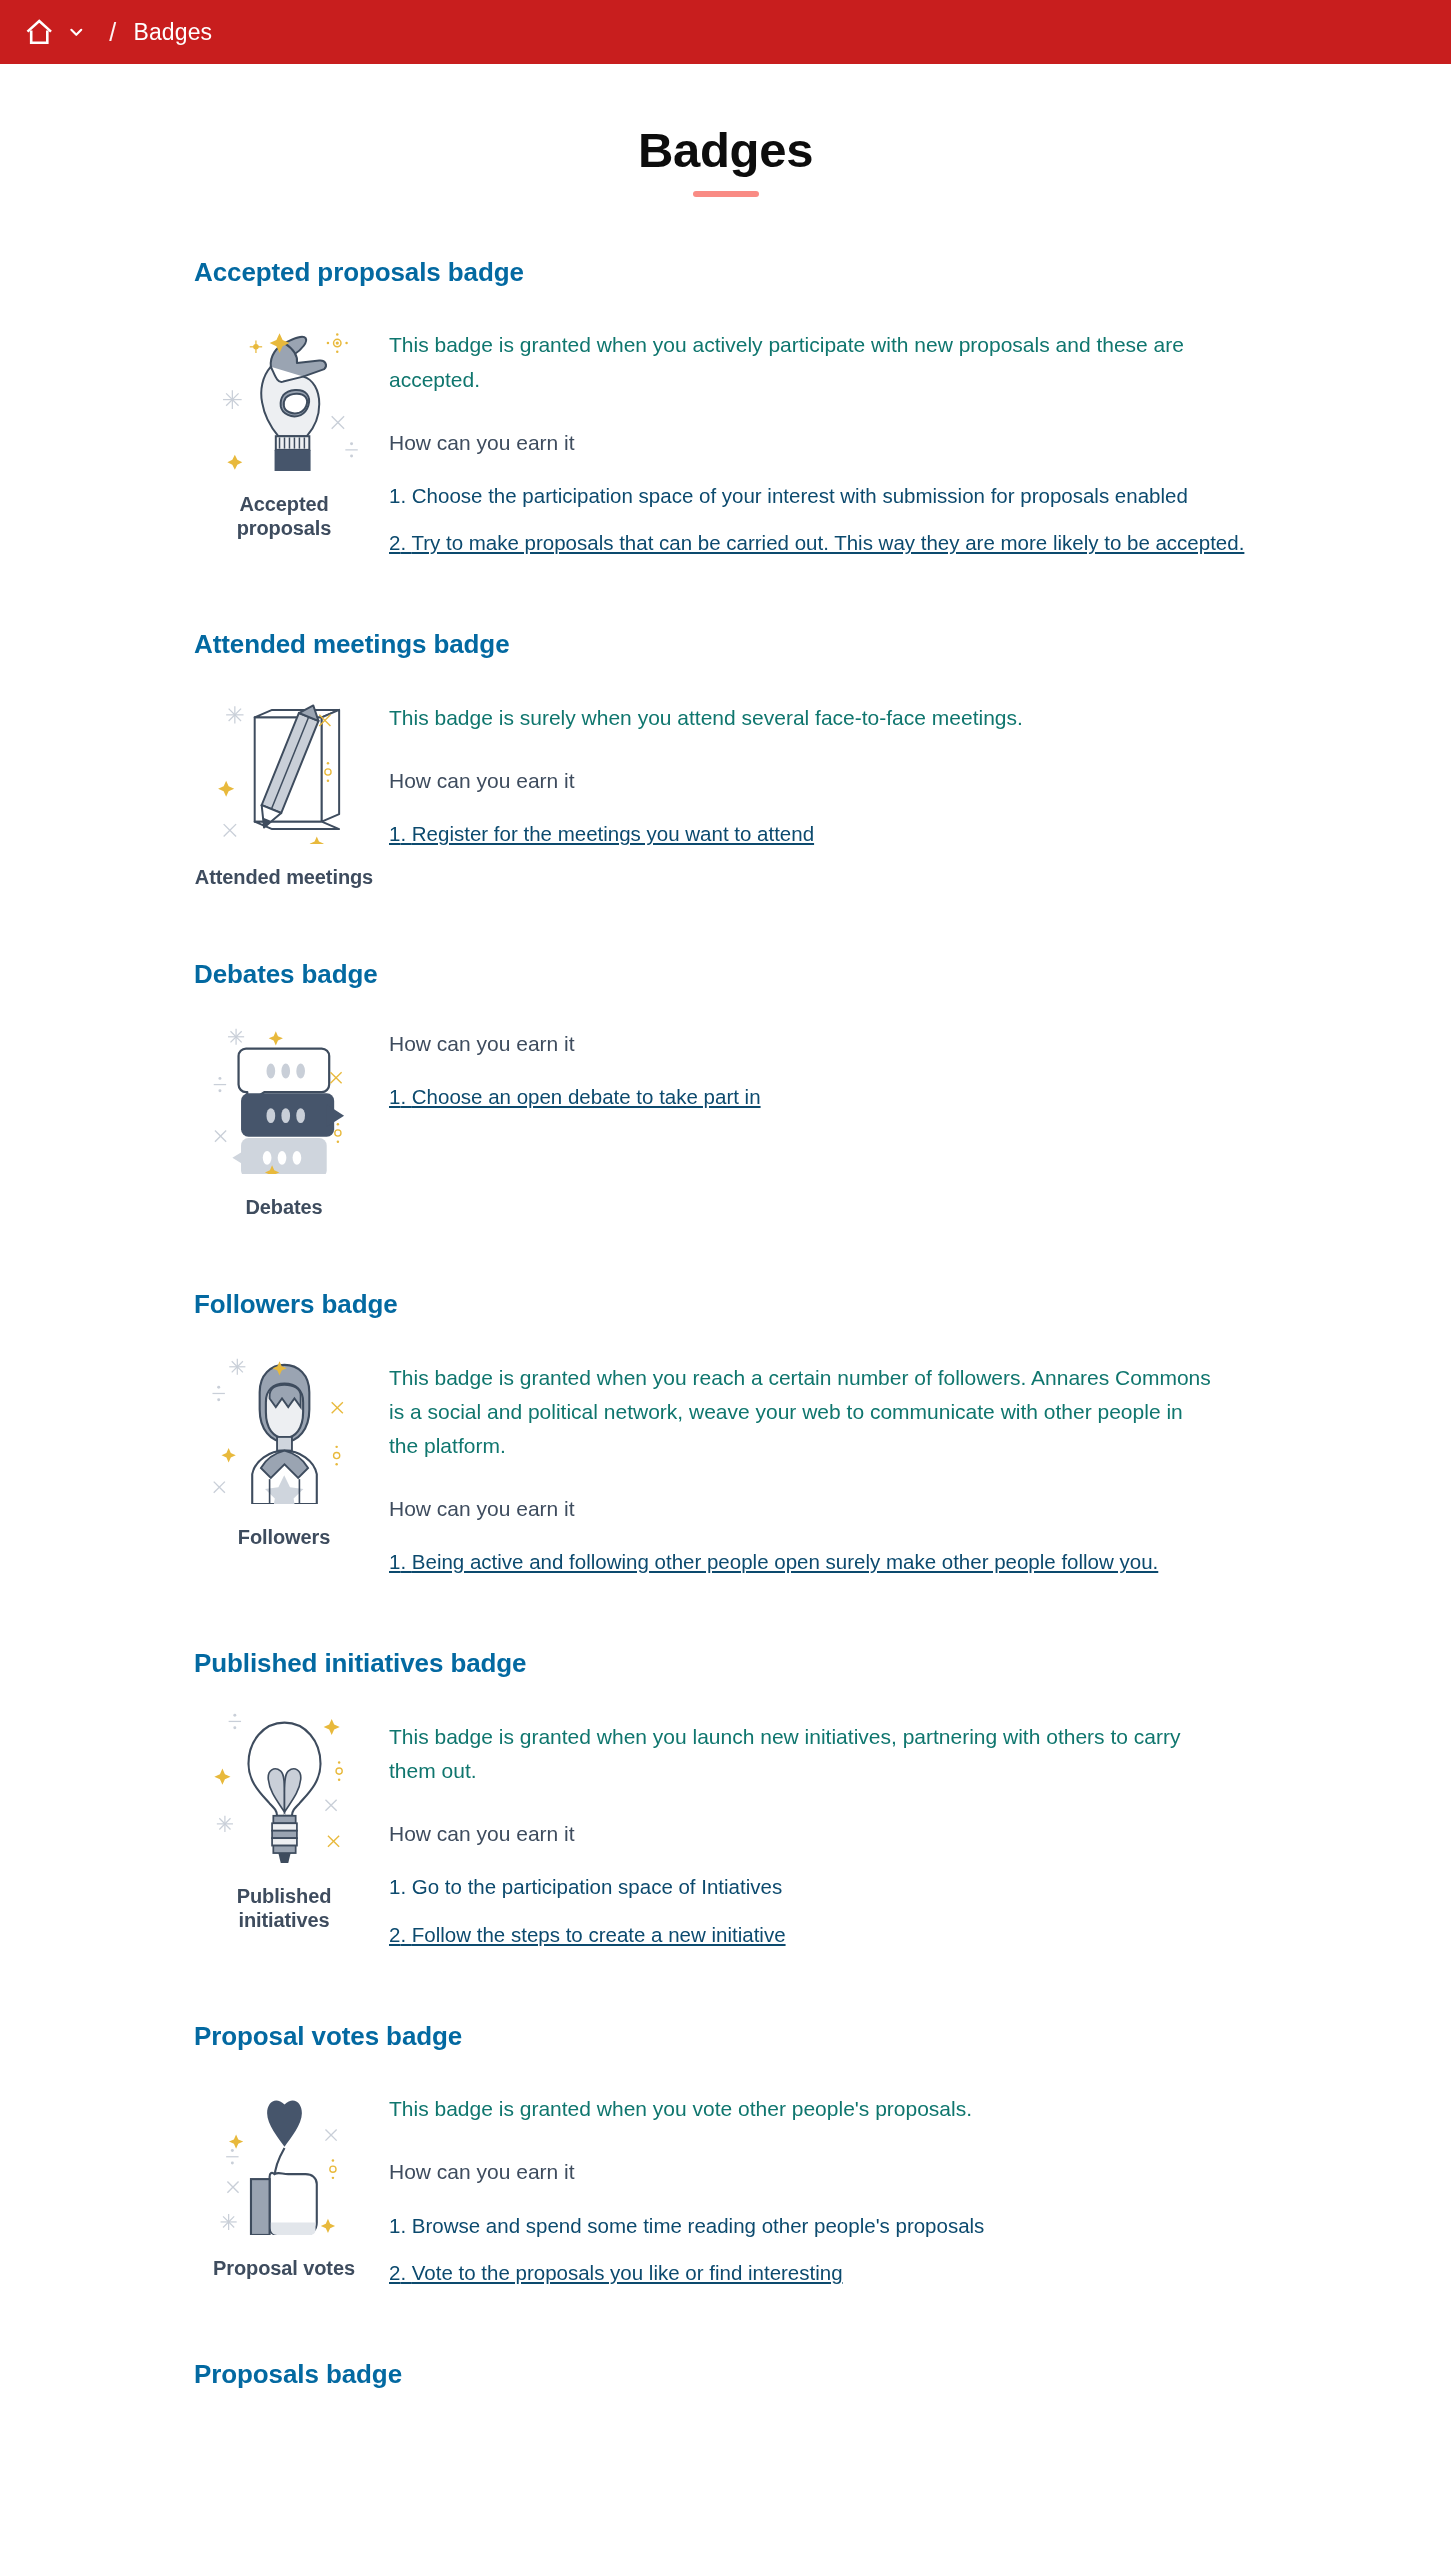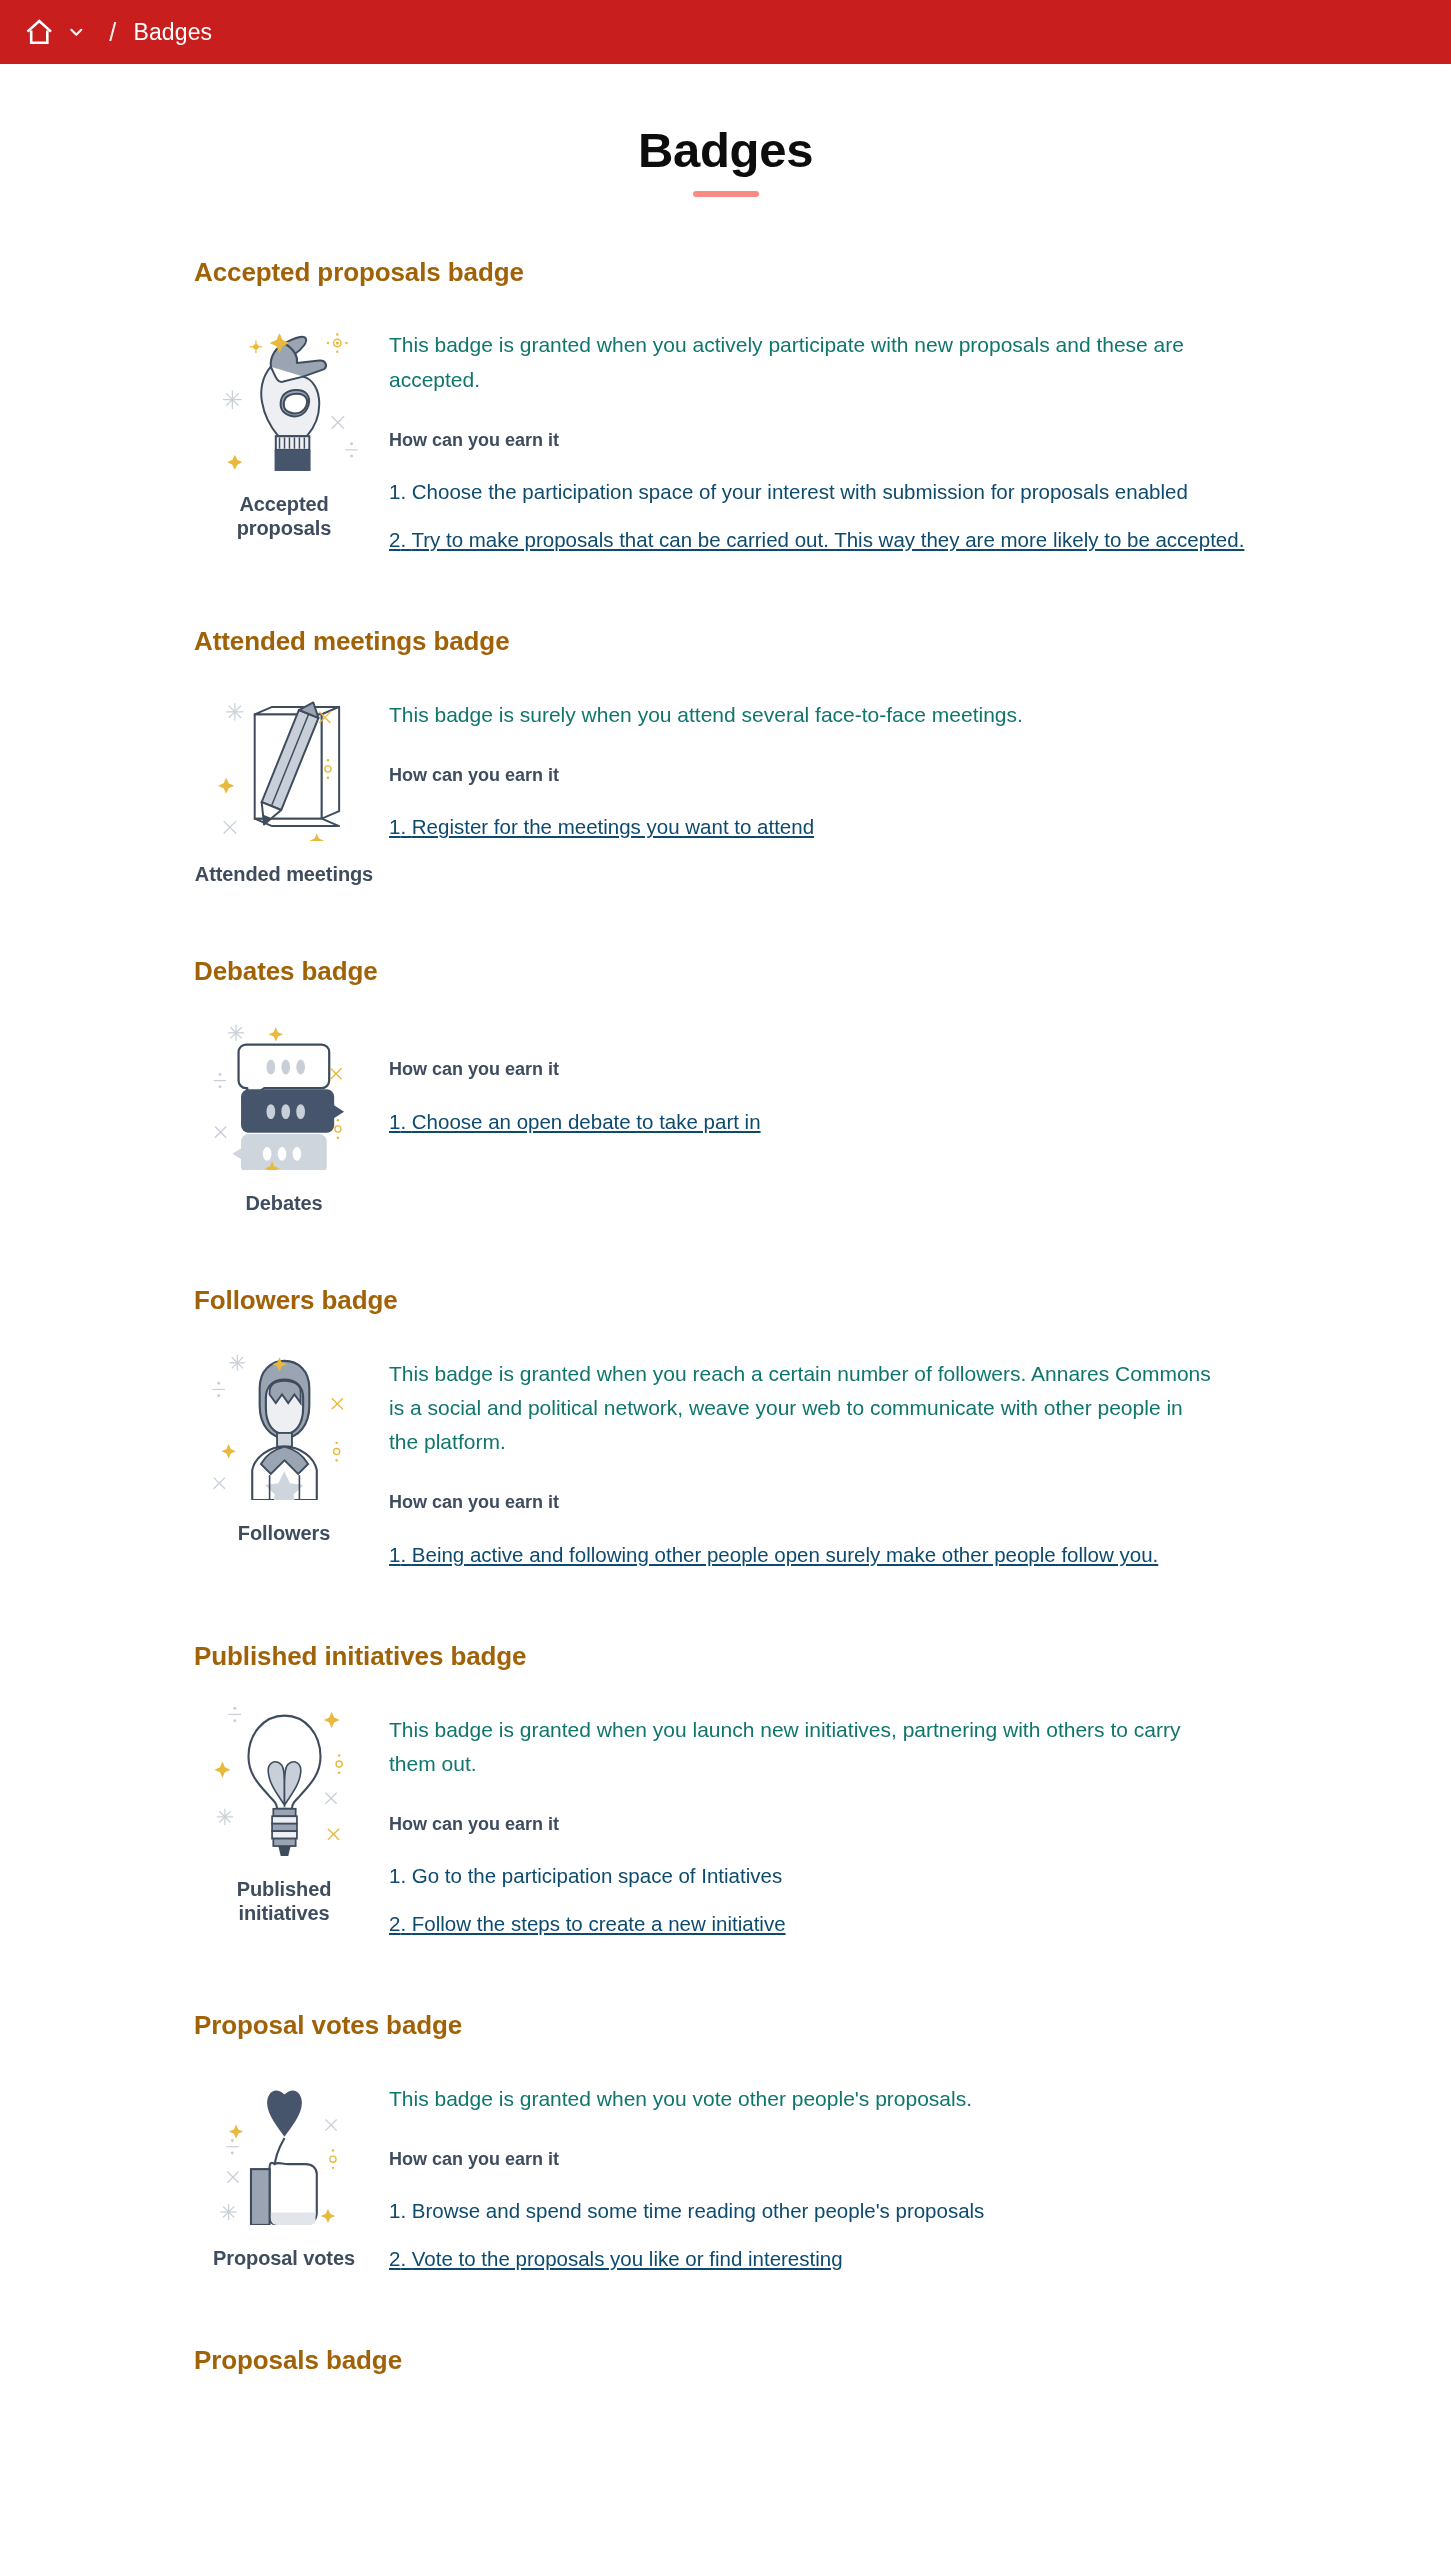--- a/index.html
+++ b/index.html
@@ -92,21 +92,21 @@
   .badge-section {
     width: 1271px;
     margin: 0 auto 71px auto;
     padding-left: 104px;
   }
   .badge-section:last-child { margin-bottom: 0; }
 
   .badge-heading {
     font-size: 26px;
     font-weight: bold;
-    color: #a16207;
+    color: #0369a1;
     letter-spacing: -0.1px;
     margin-bottom: 30px;
     line-height: 1.15;
   }
 
   .badge-body {
     display: flex;
     align-items: flex-start;
     gap: 0;
   }
@@ -142,26 +142,25 @@
     padding-left: 15px;
   }
   .badge-desc {
     font-size: 21px;
     line-height: 1.62;
     color: #0f766e;
     max-width: 825px;
     margin-bottom: 33px;
   }
   .earn-heading {
-    font-size: 18px;
-    font-weight: bold;
+    font-size: 21px;
+    font-weight: normal;
     color: #3E4C5E;
     margin-bottom: 25px;
     line-height: 1.2;
-    margin-top: 32px;
   }
   .earn-list {
     list-style: none;
     counter-reset: step;
   }
   .earn-list li {
     counter-increment: step;
     font-size: 20.5px;
     line-height: 1.55;
     color: #0c4a6e;

